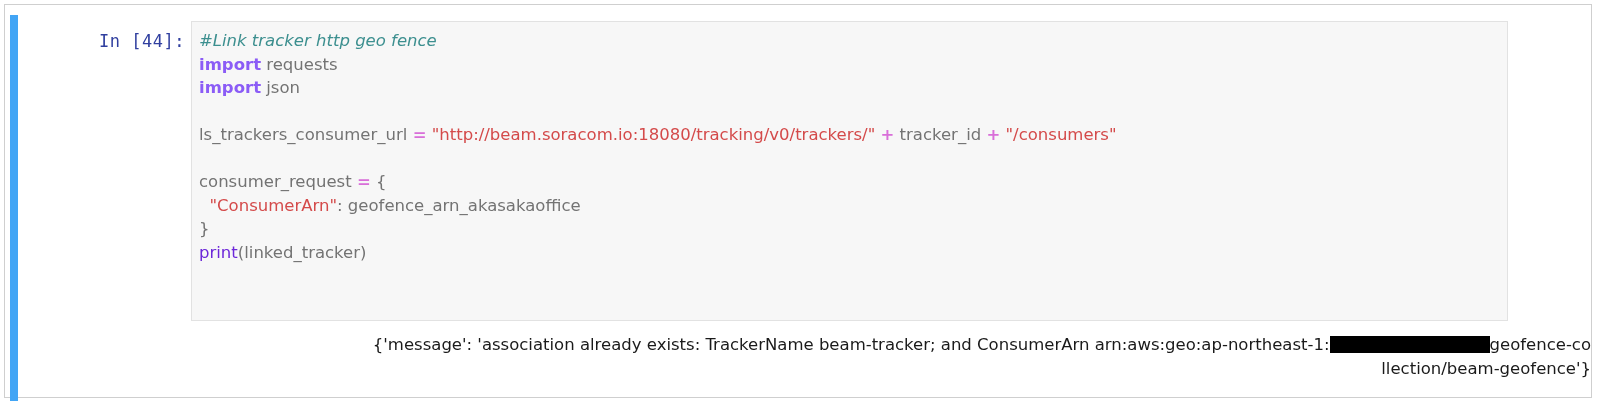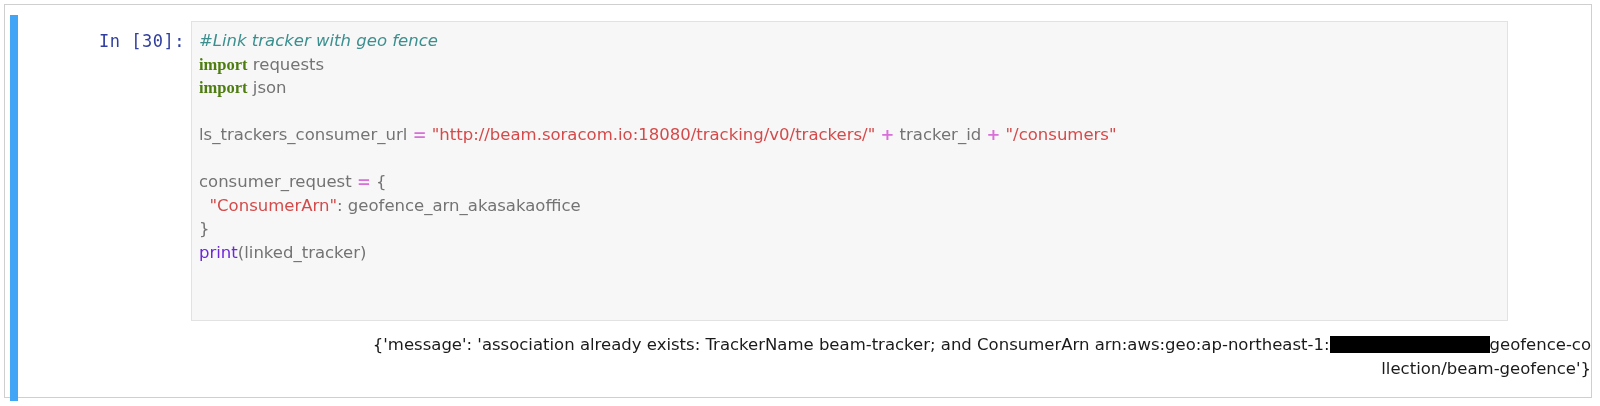--- a/index.html
+++ b/index.html
@@ -78,21 +78,21 @@
     font-size: 16.5px;
     line-height: 23.5px;
     height: 23.5px;
     color: #1a1a1a;
     white-space: pre;
   }
   .code-line.blank { color: transparent; }
 
   
   .tok-comment  { color: #3c8f8f; font-style: italic; }
-  .tok-keyword  { color: #4d7c0f; font-weight: bold; font-family: Liberation Serif, serif; }
+  .tok-keyword  { color: #8b5cf6; font-weight: bold; }
   .tok-builtin  { color: #6d28d9; }
   .tok-string   { color: #d44a4a; }
   .tok-op       { color: #d96fd9; font-weight: bold; }
   .tok-plain    { color: #737373; }
 
   
   .redaction {
     display: inline-block;
     background: #000000;
     vertical-align: middle;
@@ -122,25 +122,25 @@
 </style>
 </head>
 <body>
 
 <div id="notebook-frame">
 
   <div id="cell-select-bar"></div>
 
   <div id="code-cell">
 
-    <div id="input-prompt">In [30]:</div>
+    <div id="input-prompt">In [44]:</div>
 
     <div id="code-input-area">
 
-      <div class="code-line"><span class="tok-comment">#Link tracker with geo fence</span></div>
+      <div class="code-line"><span class="tok-comment">#Link tracker http geo fence</span></div>
 
       <div class="code-line"><span class="tok-keyword">import</span><span class="tok-plain"> requests</span></div>
 
       <div class="code-line"><span class="tok-keyword">import</span><span class="tok-plain"> json</span></div>
 
       <div class="code-line blank"> </div>
 
 
       <div class="code-line"><span class="tok-plain">ls_trackers_consumer_url </span><span class="tok-op">=</span><span class="tok-string"> "http://beam.soracom.io:18080/tracking/v0/trackers/" </span><span class="tok-op">+</span><span class="tok-plain"> tracker_id </span><span class="tok-op">+</span><span class="tok-string"> "/consumers"</span></div>
 

